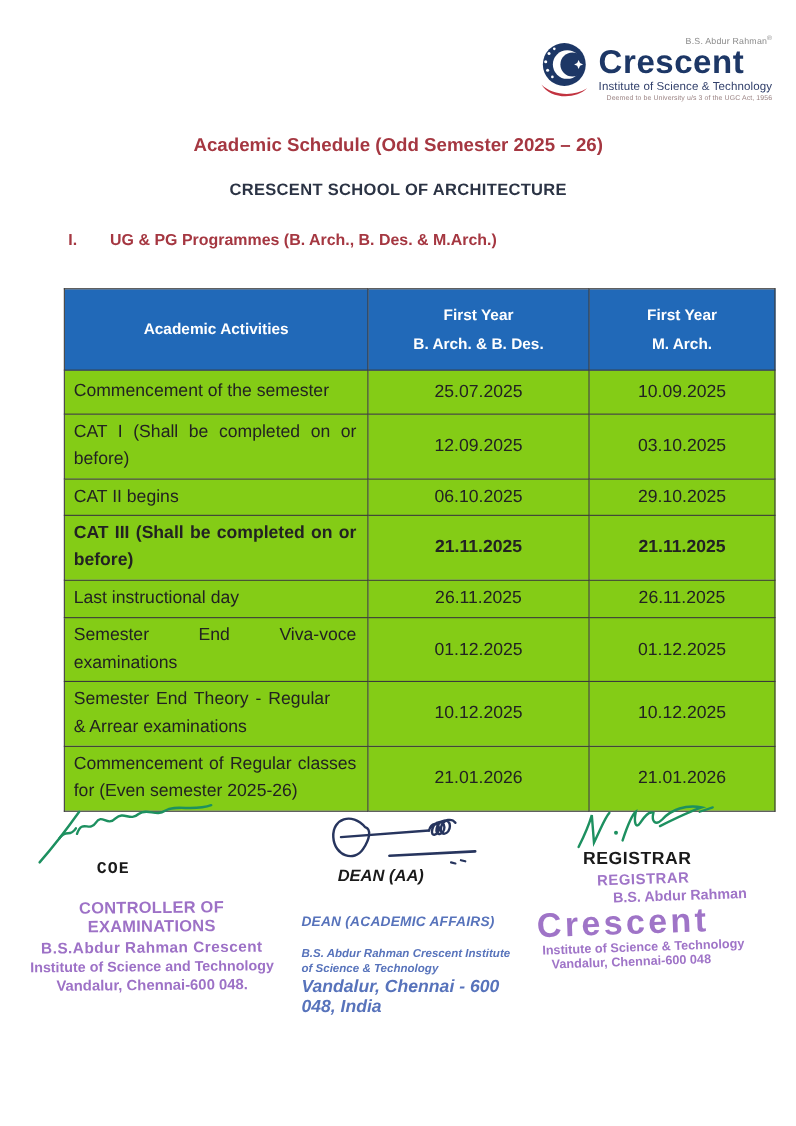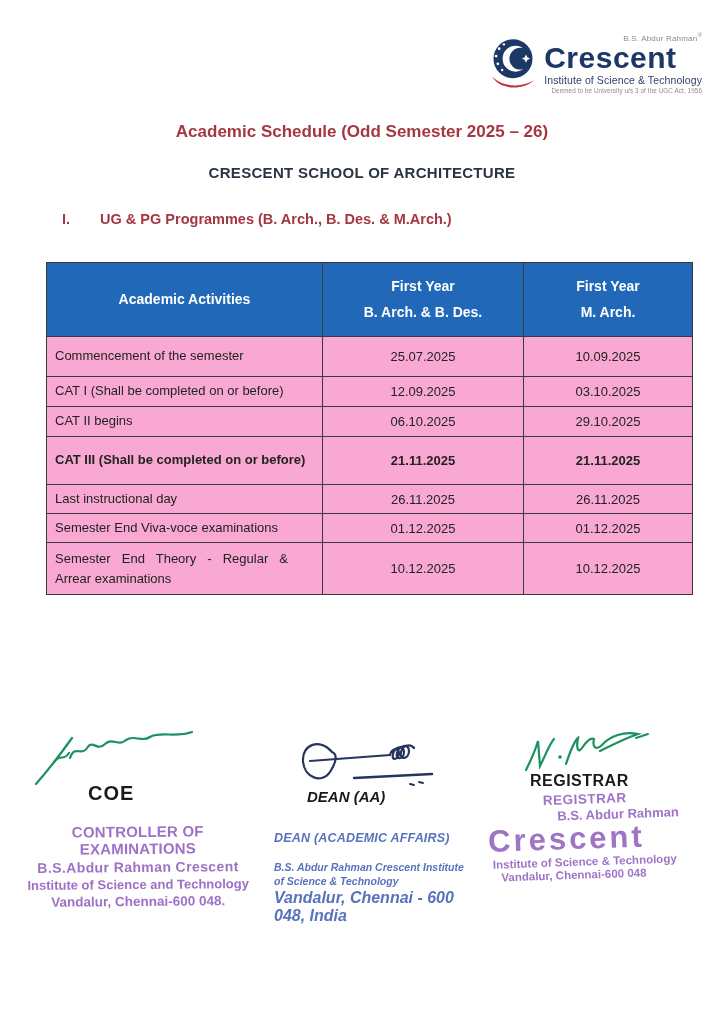--- a/index.html
+++ b/index.html
@@ -45,55 +45,55 @@
   }
   .section-heading {
     position: absolute; top: 211px; left: 62px;
     font-size: 14.5px; font-weight: bold; color: #a53741;
   }
   .section-num { display: inline-block; }
   .section-title { display: inline-block; margin-left: 26px; }
 
   
   table.schedule {
-    position: absolute; top: 262px; left: 46px;
+    position: absolute; top: 262px; left: 58px;
     width: 646px; border-collapse: collapse; table-layout: fixed; padding-left: 41px;
   }
   table.schedule, table.schedule th, table.schedule td {
     border: 1.4px solid #3a3a3a;
   }
   table.schedule th {
     background: #2169b8; color: #ffffff;
     font-size: 14px; font-weight: bold; text-align: center;
     height: 74px; vertical-align: middle;
   }
   table.schedule th .hl { line-height: 1.8; }
   table.schedule td {
-    font-size: 13px; color: #222222; vertical-align: middle;
-    background: #f9a8d4;
+    font-size: 16px; color: #222222; vertical-align: middle;
+    background: #84cc16;
   }
   td.activity {
     text-align: justify; padding: 4px 10px 4px 8px; line-height: 1.55;
   }
   td.activity.wrap-early { padding-right: 34px; }
   td.date { text-align: center; white-space: nowrap; }
   tr.h40 td { height: 40px; }
   tr.h30 td { height: 30px; }
   tr.h48 td { height: 48px; font-weight: bold; }
   tr.h29 td { height: 29px; }
   tr.h52 td { height: 52px; }
 
   
   .sig-block { position: absolute; }
   .sig-svg { display: block; }
   .sig-label { font-weight: bold; color: #1a1a1a; }
 
   .coe-block { left: 18px; top: 726px; width: 240px; }
   .coe-sig { margin-left: 12px; }
-  .coe-label { font-size: 20px; margin-left: 70px; margin-top: -8px; letter-spacing: 1px; }
+  .coe-label { font-size: 15px; margin-left: 70px; margin-top: -8px; letter-spacing: 1px; font-family: Liberation Mono, monospace; }
   .coe-stamp {
     margin-top: 18px; text-align: center; color: #9565c2; opacity: 0.92;
     font-weight: bold; transform: rotate(-0.5deg);
   }
   .coe-stamp .s1 { font-size: 15px; letter-spacing: 0.2px; }
   .coe-stamp .s2 { font-size: 14px; margin-top: 2px; letter-spacing: 0.4px; }
   .coe-stamp .s3 { font-size: 13px; margin-top: 2px; }
   .coe-stamp .s4 { font-size: 13.5px; margin-top: 2px; }
 
   .dean-block { left: 274px; top: 736px; width: 200px; font-style: italic; }
@@ -201,20 +201,25 @@
       <tr class="h29">
         <td class="activity">Semester End Viva-voce examinations</td>
         <td class="date">01.12.2025</td>
         <td class="date">01.12.2025</td>
       </tr>
       <tr class="h52">
         <td class="activity wrap-early">Semester End Theory - Regular &amp; Arrear examinations</td>
         <td class="date">10.12.2025</td>
         <td class="date">10.12.2025</td>
       </tr>
+      <tr class="h52">
+        <td class="activity">Commencement of Regular classes for (Even semester 2025-26)</td>
+        <td class="date">21.01.2026</td>
+        <td class="date">21.01.2026</td>
+      </tr>
     </tbody>
   </table>
 
   <div class="sig-block coe-block">
     <svg class="sig-svg coe-sig" width="175" height="64" viewBox="0 0 175 64">
       <path d="M6,58 C20,42 32,26 42,12" fill="none" stroke="#1d9060" stroke-width="2.2" stroke-linecap="round"></path>
       <path d="M24,36 C31,27 33,36 39,27" fill="none" stroke="#1d9060" stroke-width="2.2" stroke-linecap="round"></path>
       <path d="M40,32 C45,18 51,31 57,22 C63,13 67,26 75,18 C83,11 88,21 96,14 C104,8 112,17 120,11 C130,5 146,12 162,6" fill="none" stroke="#1d9060" stroke-width="2.2" stroke-linecap="round"></path>
     </svg>
     <div class="sig-label coe-label">COE</div>

